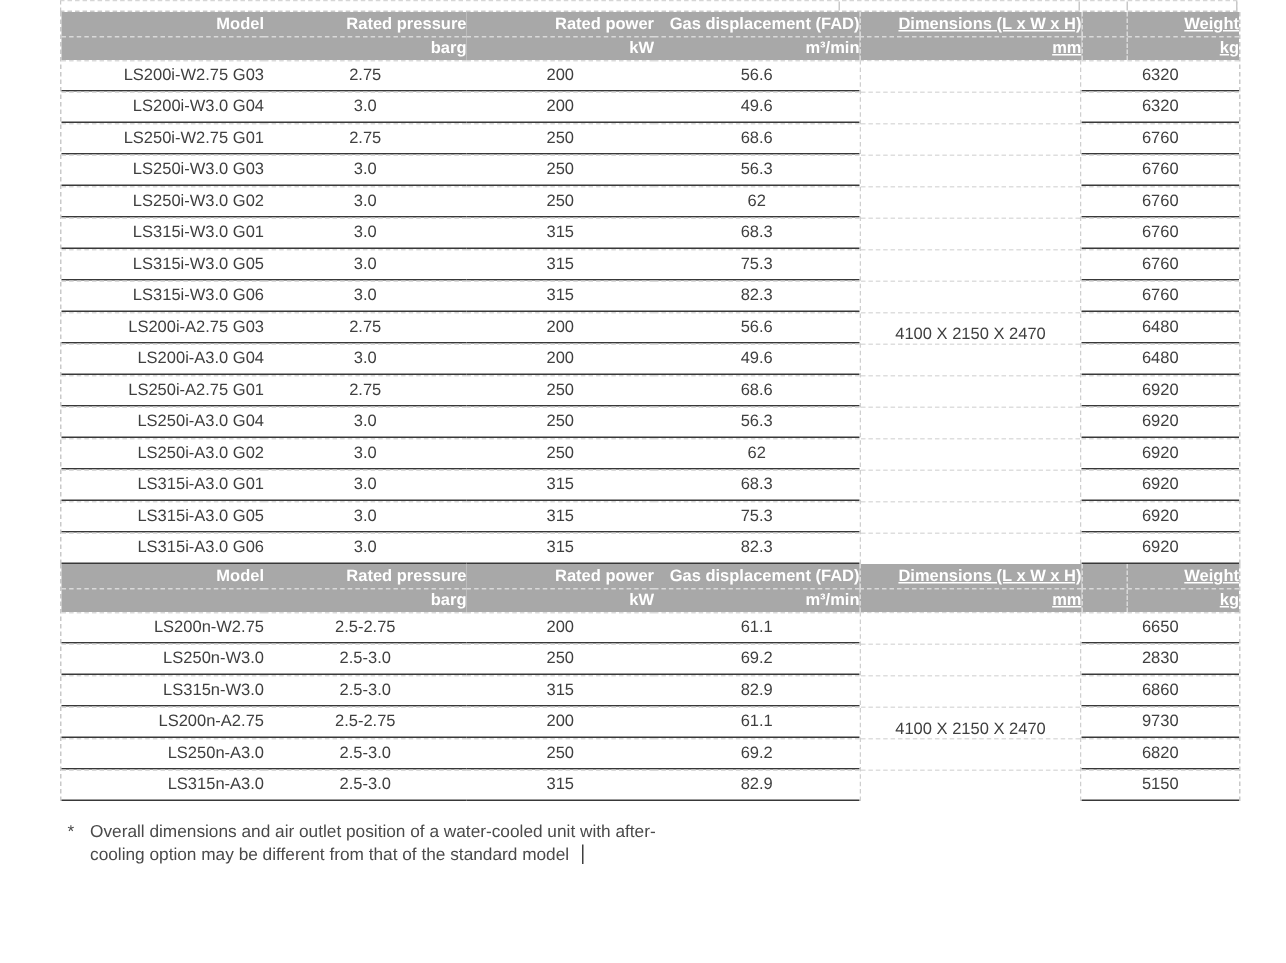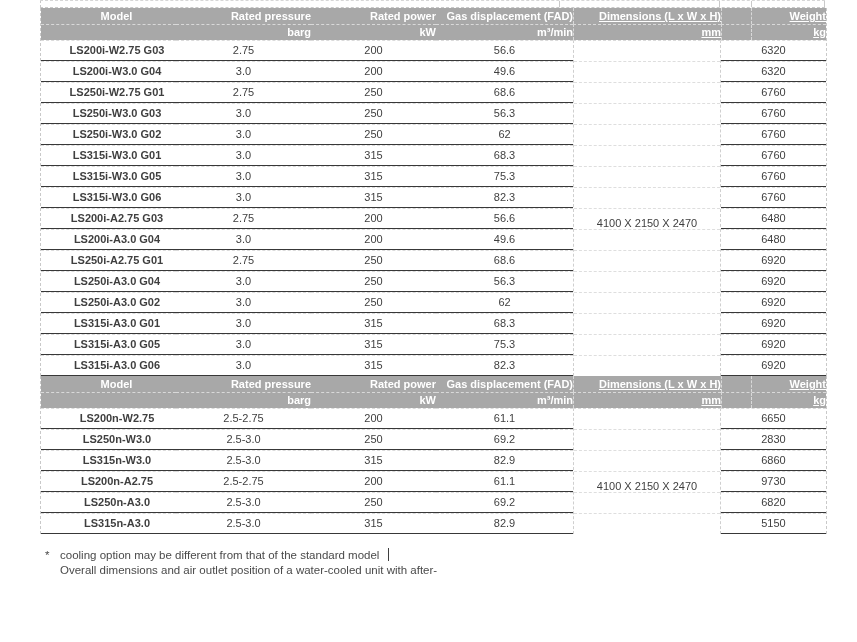--- a/index.html
+++ b/index.html
@@ -32,33 +32,33 @@
   table{
     table-layout:fixed;border-collapse:separate;border-spacing:0;width:785px;
     font-size:11px;color:#3f3f3f;
     border-left:1px dashed #c9c9c9;border-right:1px dashed #c9c9c9;
   }
   thead th{
     background:#a8a8a8;color:#ffffff;font-weight:bold;font-size:11px;
     padding:0;text-align:right;height:16px;line-height:16px;
   }
   thead tr.units th{height:15px;line-height:15px;border-top:1px dashed #d9d9d9;}
-  thead th.h-model{text-align:center;padding-left:16px;}
+  thead th.h-model{text-align:right;padding-left:16px;}
   thead th.h-dims,thead th.h-weight{border-left:1px dashed #d9d9d9;text-decoration:underline;}
   thead th.h-weight{position:relative;}
   thead th.h-weight::after{
     content:"";position:absolute;left:29px;top:0;bottom:0;border-left:1px dashed #d9d9d9;
   }
 
   tbody td{
     height:19px;padding:0;text-align:center;line-height:19px;
     border-top:1px dashed #dadada;border-bottom:1px solid #383838;
     white-space:nowrap;overflow:hidden;
   }
-  tbody td.c-model{text-align:center;padding-left:17px;font-weight:bold;}
+  tbody td.c-model{text-align:right;padding-left:17px;}
   tbody td.c-dims{
     border:none;border-left:1px dashed #cfcfcf;border-right:1px dashed #cfcfcf;
     border-top:1px dashed #dadada;
     position:relative;vertical-align:middle;text-align:center;
   }
   .dims-text{position:absolute;left:0;right:0;top:calc(50% - 16px);line-height:13px;margin-top:24px;}
   .grid-line{position:absolute;left:0;right:0;height:0;border-top:1px dashed #dedede;}
 
   
   .footnote{
@@ -323,17 +323,17 @@
           <td class="c-pressure">2.5-3.0</td>
           <td class="c-power">315</td>
           <td class="c-fad">82.9</td>
           <td class="c-weight">5150</td>
         </tr>
       </tbody>
   </table>
 
   <div class="footnote">
     <span class="star">*</span>
+    <span class="line">Overall dimensions and air outlet position of a water-cooled unit with after-</span>
     <span class="line"><span>cooling option may be different from that of the standard model</span><span class="caret"></span></span>
-    <span class="line">Overall dimensions and air outlet position of a water-cooled unit with after-</span>
   </div>
 
 </div>
 
 </body></html>

